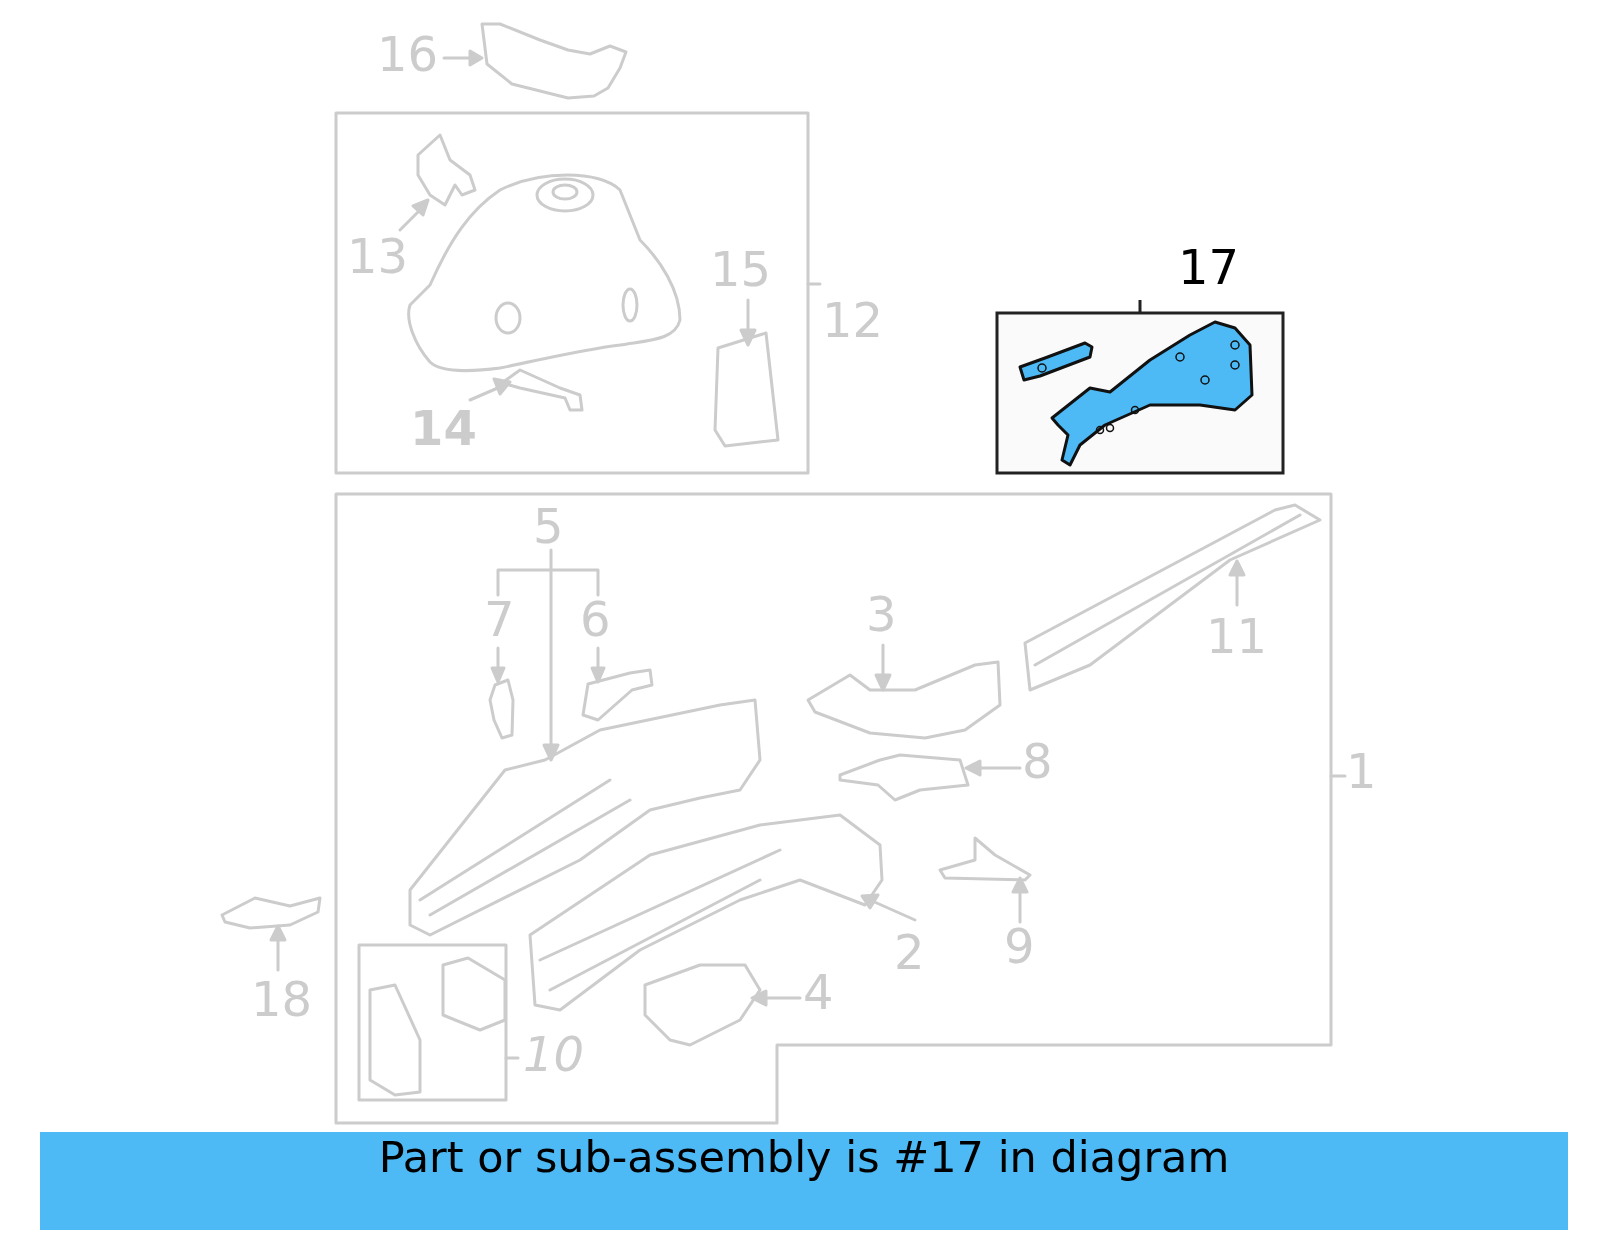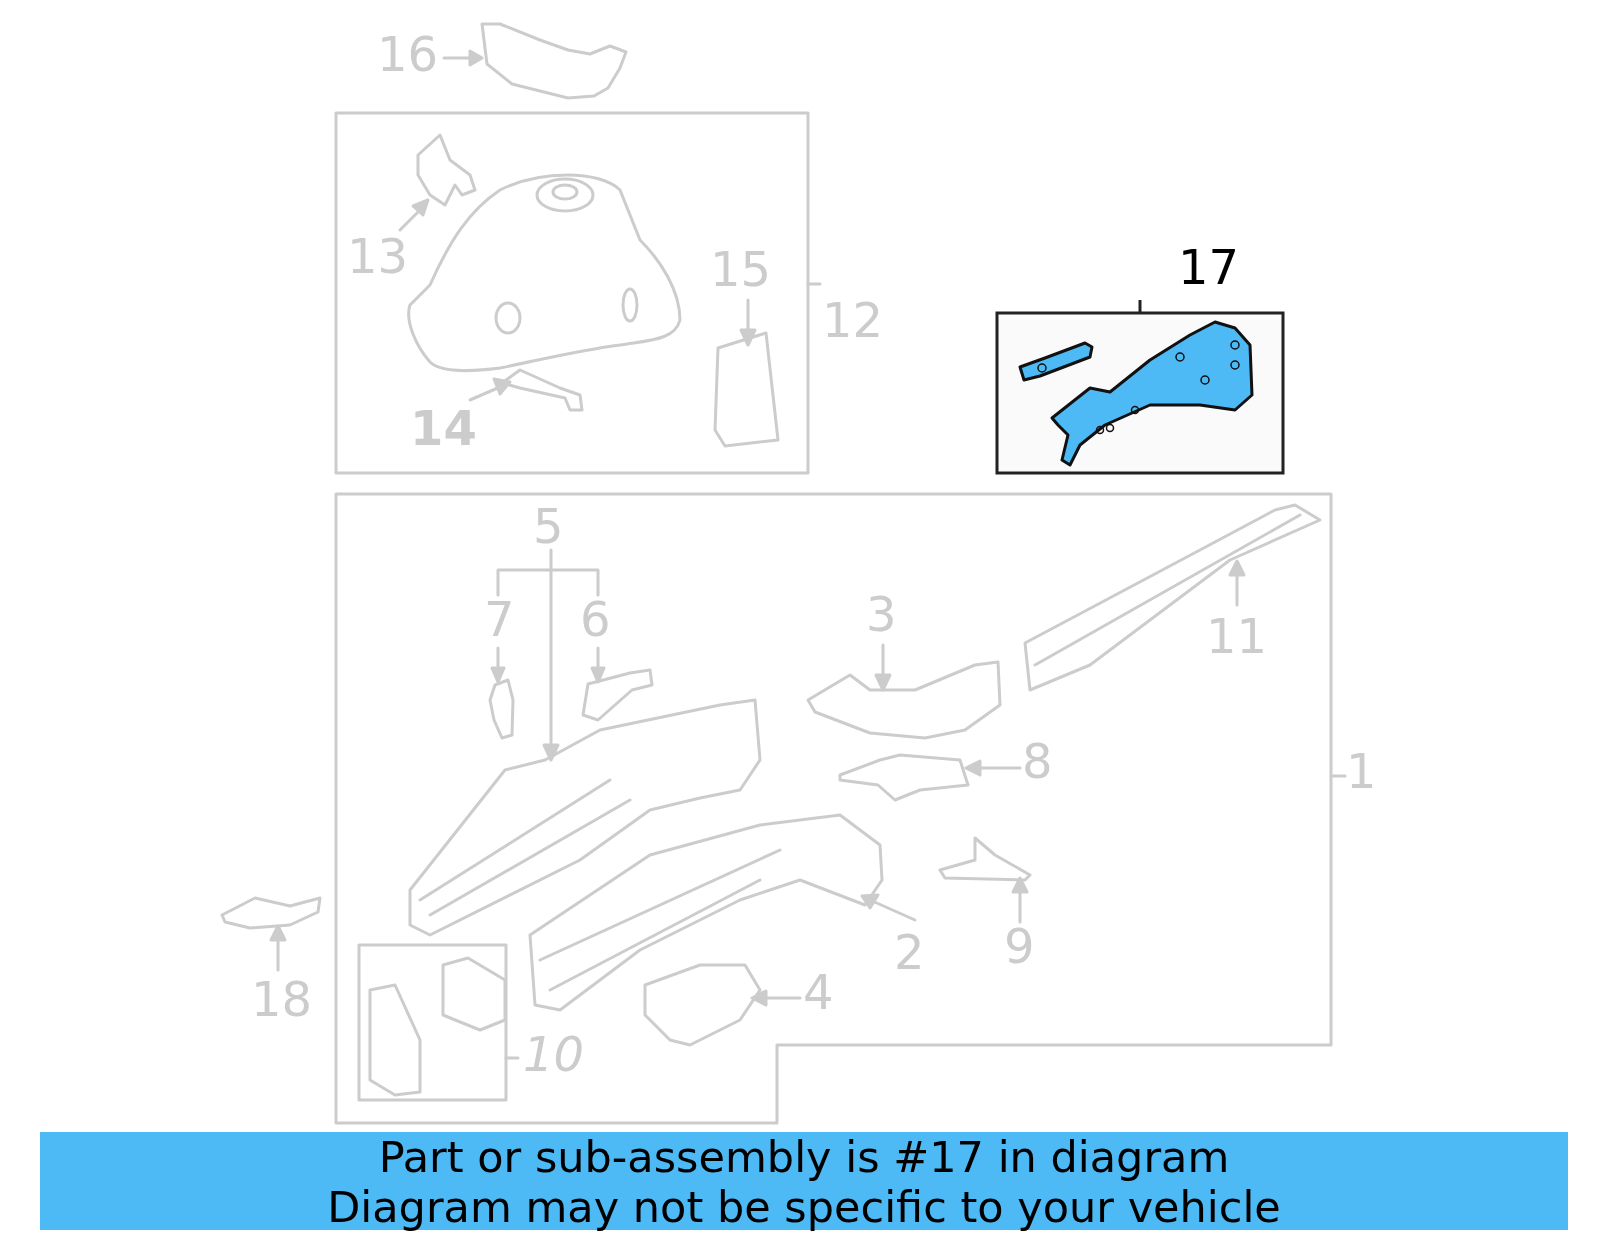--- a/index.html
+++ b/index.html
@@ -136,14 +136,13 @@
   <span class="callout" style="left:1346px; top:747px;">1</span>
   <span class="callout" style="left:894px; top:928px;">2</span>
   <span class="callout" style="left:1004px; top:922px;">9</span>
   <span class="callout" style="left:803px; top:968px;">4</span>
   <span class="callout" style="left:251px; top:975px;">18</span>
   <span class="callout" style="left:523px; top:1030px;font-style:italic;">10</span>
 </div>
 
 <div class="banner">
   <div class="banner-line">Part or sub-assembly is #17 in diagram</div>
-  <div class="banner-line">Diagram may not be specific to your vehicle</div>
 </div>
 
 </body></html>

